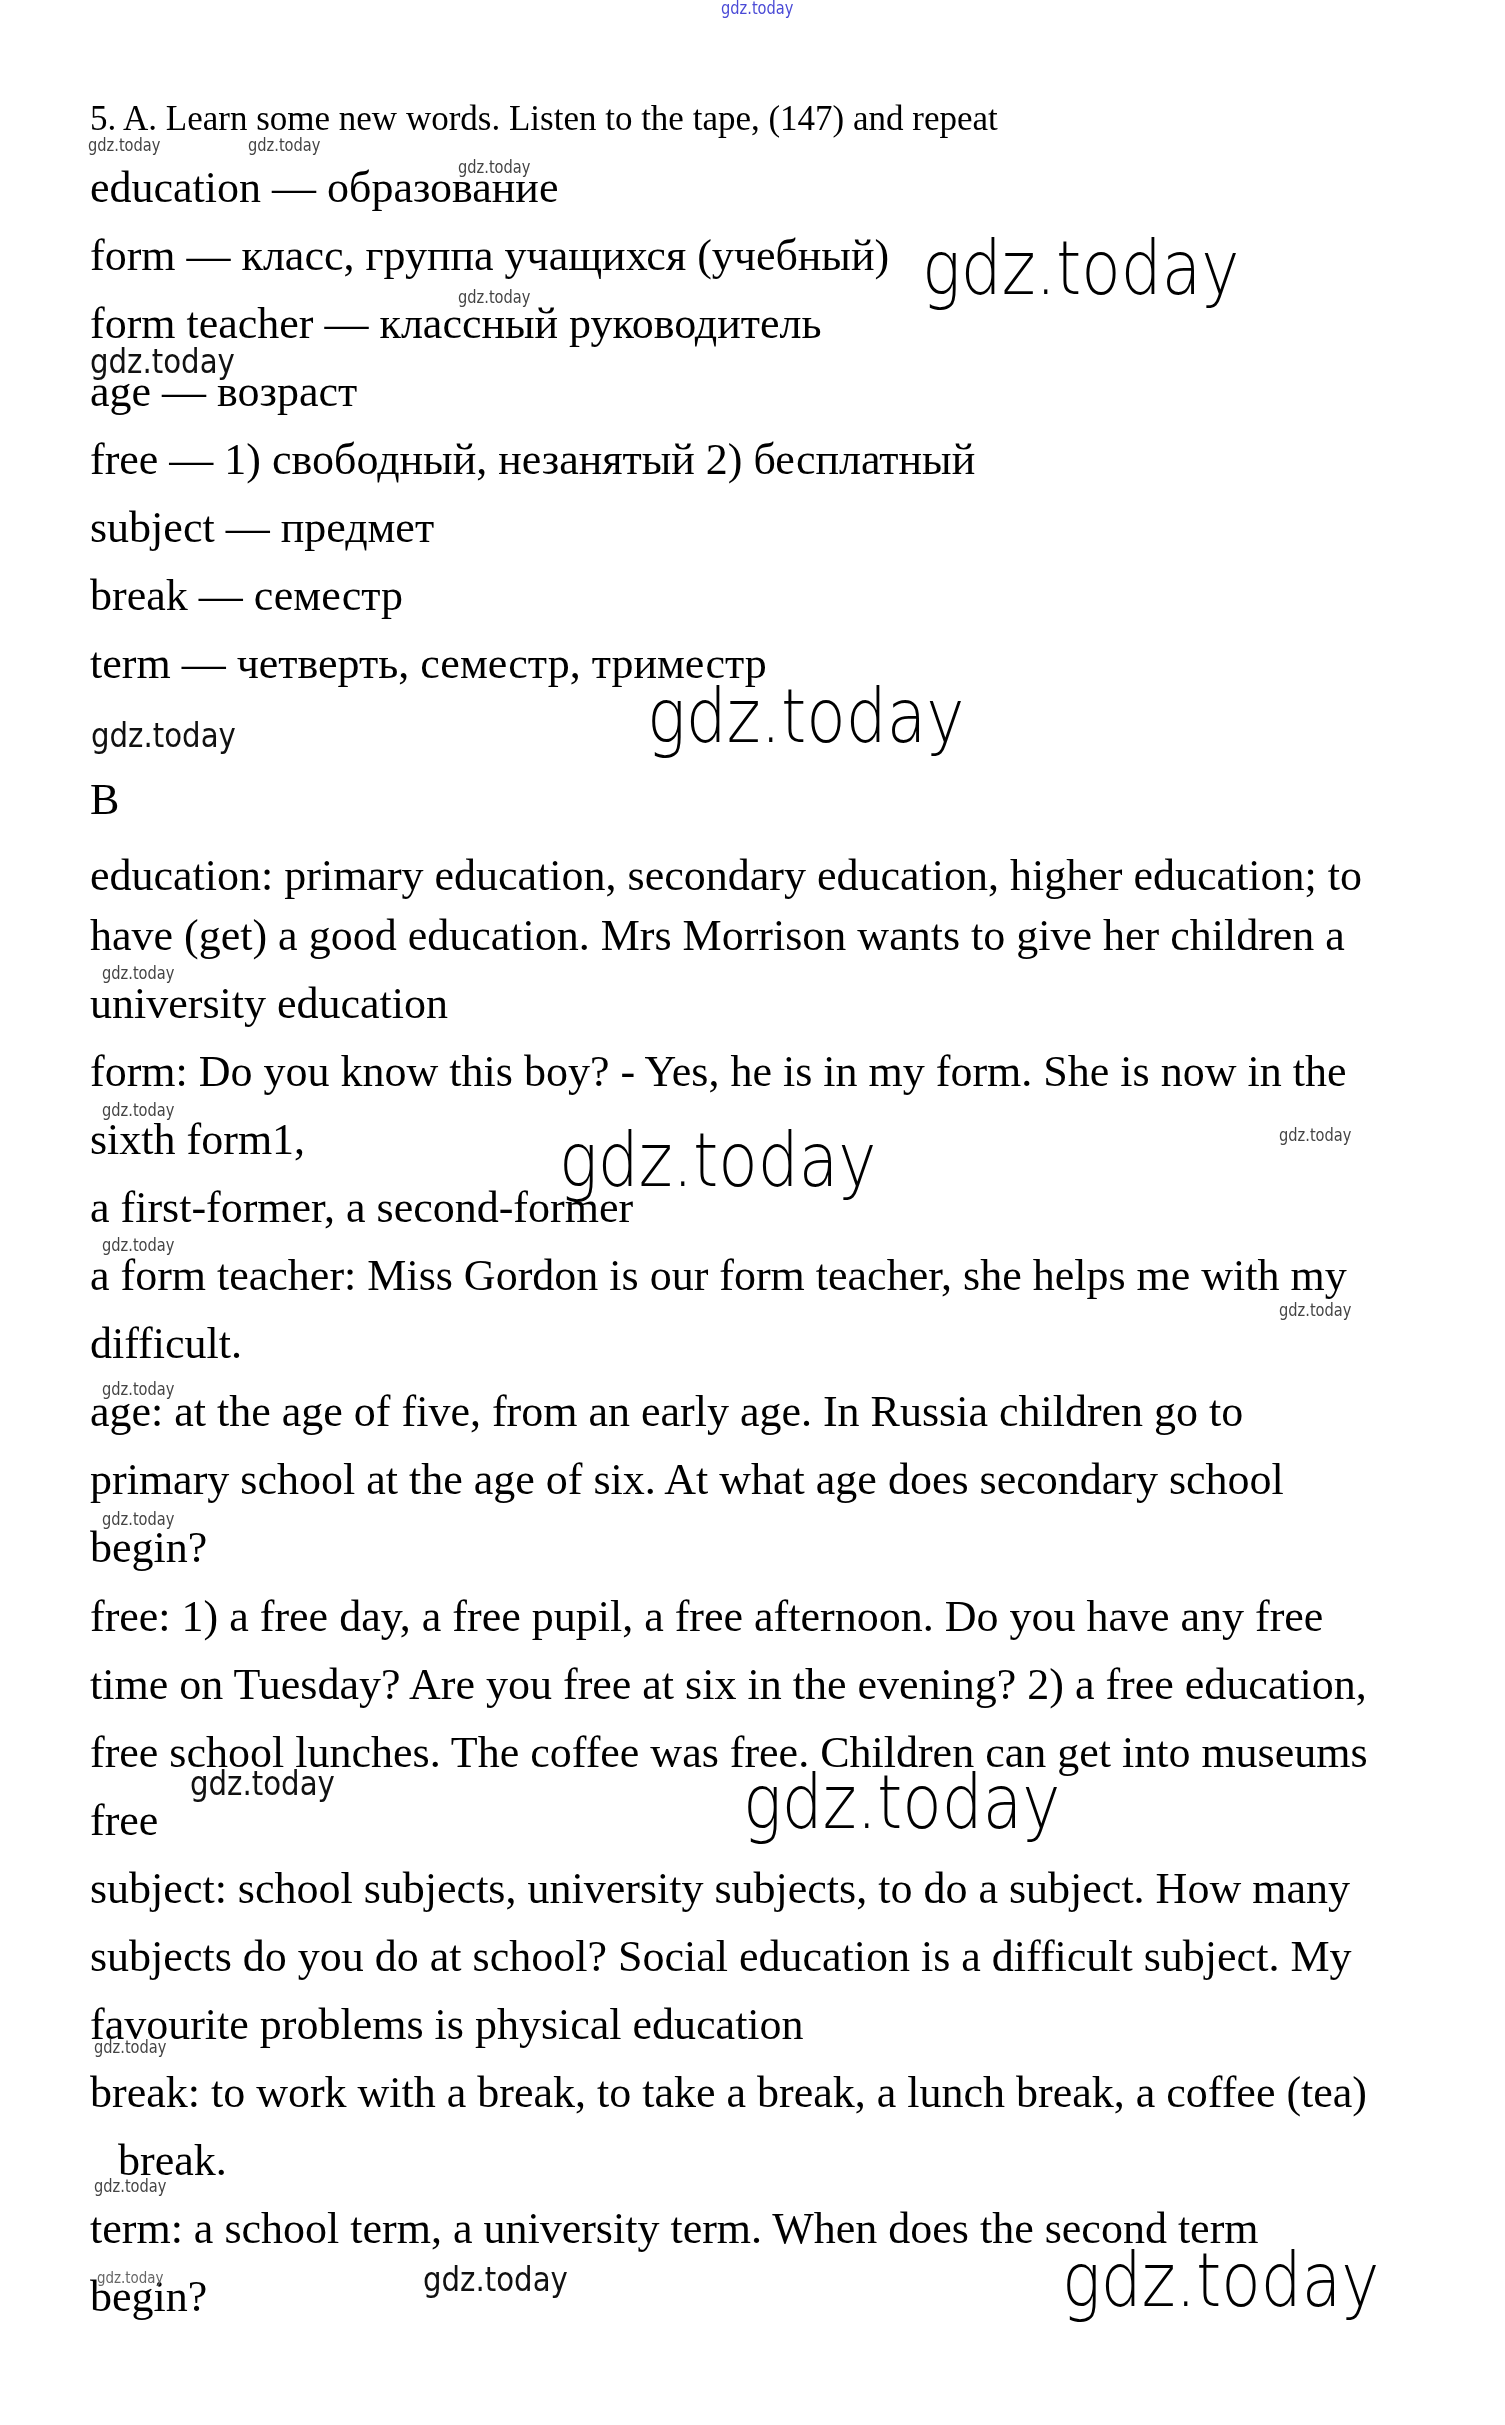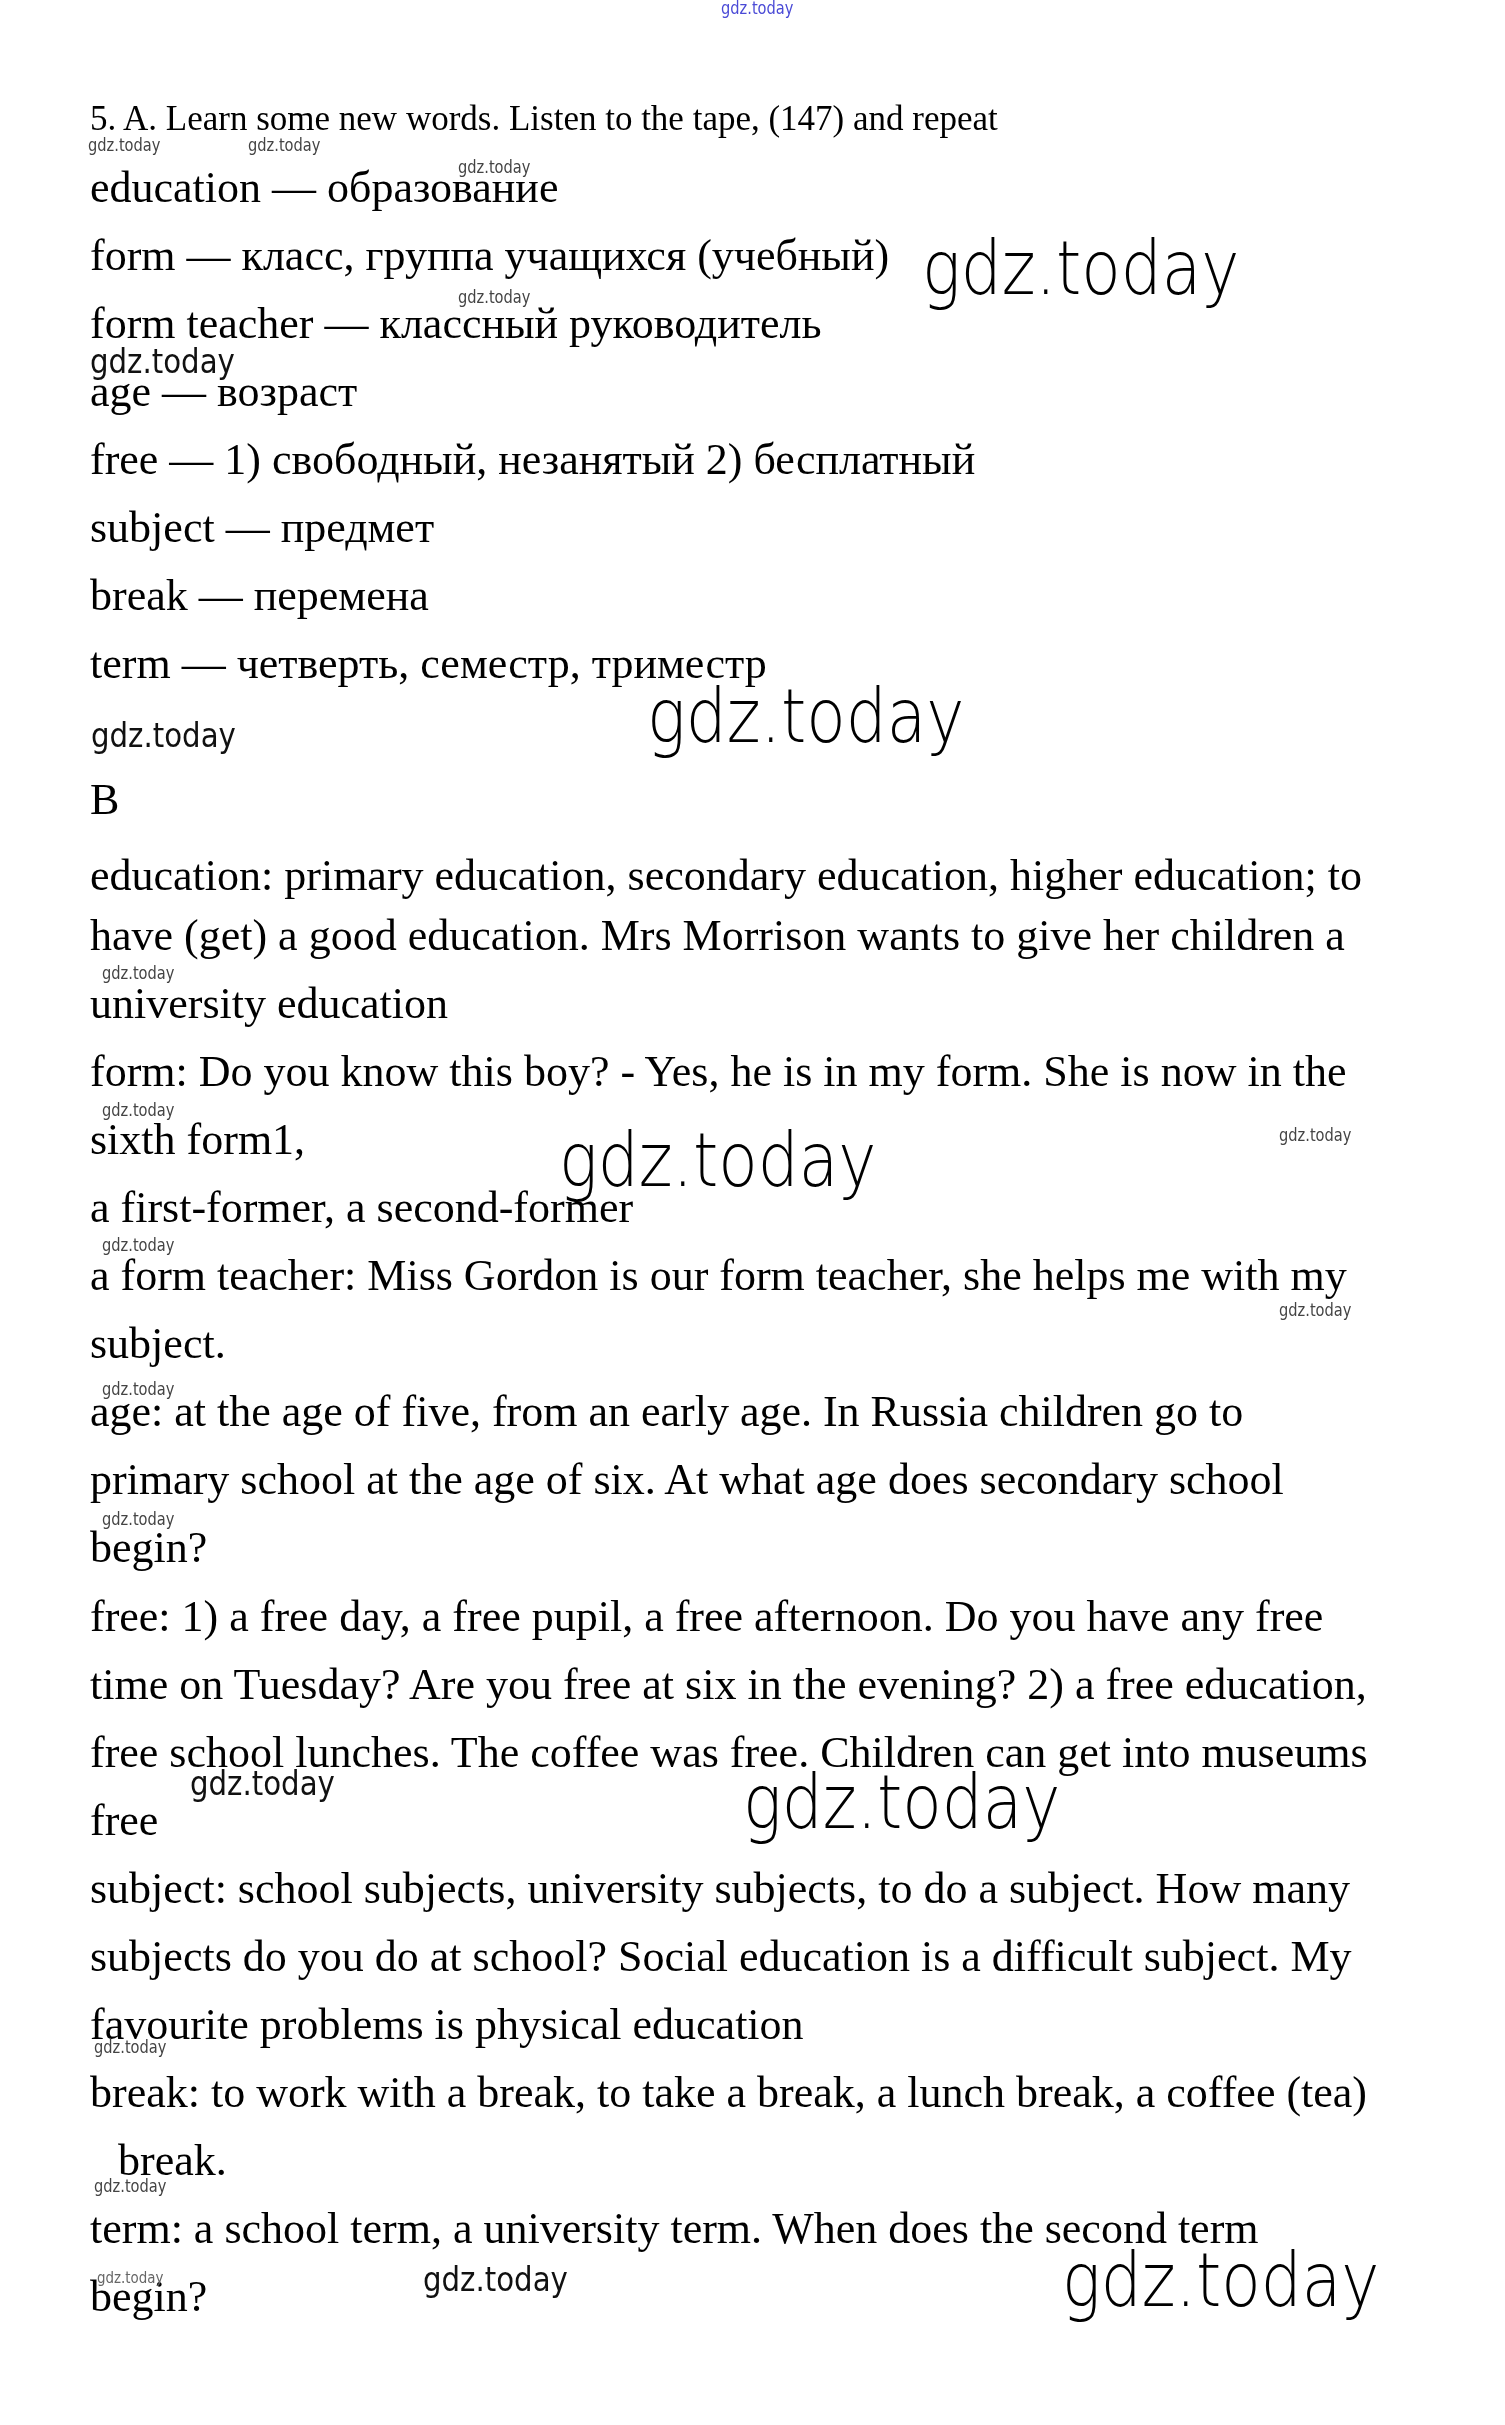--- a/index.html
+++ b/index.html
@@ -35,31 +35,31 @@
 
 <div id="page">
   <div id="text-layer">
       <div class="line title" style="top: 96px; left: 90px;">5. A. Learn some new words. Listen to the tape, (147) and repeat</div>
       <div class="line entry" style="top: 166px;">education — образование</div>
       <div class="line entry" style="top: 234px;">form — класс, группа учащихся (учебный)</div>
       <div class="line entry" style="top: 302px;">form teacher — классный руководитель</div>
       <div class="line entry" style="top: 370px;">age — возраст</div>
       <div class="line entry" style="top: 438px;">free — 1) свободный, незанятый 2) бесплатный</div>
       <div class="line entry" style="top: 506px;">subject — предмет</div>
-      <div class="line entry" style="top: 574px;">break — перемена</div>
+      <div class="line entry" style="top: 574px;">break — семестр</div>
       <div class="line entry" style="top: 642px;">term — четверть, семестр, триместр</div>
       <div class="line label" style="top: 778px;">B</div>
       <div class="line body" style="top: 846px; margin-top: 8px;">education: primary education, secondary education, higher education; to</div>
       <div class="line body" style="top: 914px;">have (get) a good education. Mrs Morrison wants to give her children a</div>
       <div class="line body" style="top: 982px; text-align: center;">university education</div>
       <div class="line body" style="top: 1050px;">form: Do you know this boy? - Yes, he is in my form. She is now in the</div>
       <div class="line body" style="top: 1118px;">sixth form1,</div>
       <div class="line body" style="top: 1186px;">a first-former, a second-former</div>
       <div class="line body" style="top: 1254px;">a form teacher: Miss Gordon is our form teacher, she helps me with my</div>
-      <div class="line body" style="top: 1322px;">subject.</div>
+      <div class="line body" style="top: 1322px;">difficult.</div>
       <div class="line body" style="top: 1390px;">age: at the age of five, from an early age. In Russia children go to</div>
       <div class="line body" style="top: 1458px;">primary school at the age of six. At what age does secondary school</div>
       <div class="line body" style="top: 1526px;">begin?</div>
       <div class="line body" style="top: 1595px;">free: 1) a free day, a free pupil, a free afternoon. Do you have any free</div>
       <div class="line body" style="top: 1663px;">time on Tuesday? Are you free at six in the evening? 2) a free education,</div>
       <div class="line body" style="top: 1731px;">free school lunches. The coffee was free. Children can get into museums</div>
       <div class="line body" style="top: 1799px;">free</div>
       <div class="line body" style="top: 1867px;">subject: school subjects, university subjects, to do a subject. How many</div>
       <div class="line body" style="top: 1935px;">subjects do you do at school? Social education is a difficult subject. My</div>
       <div class="line body" style="top: 2003px;">favourite problems is physical education</div>

